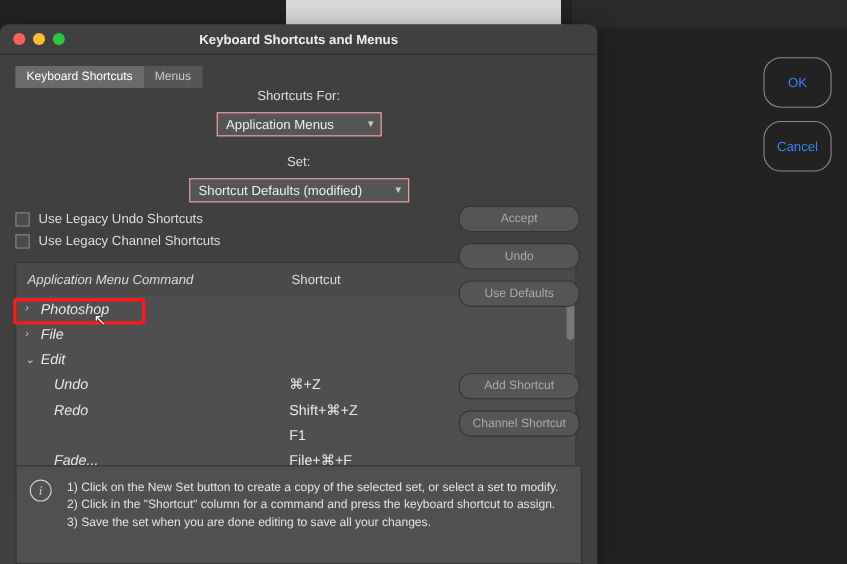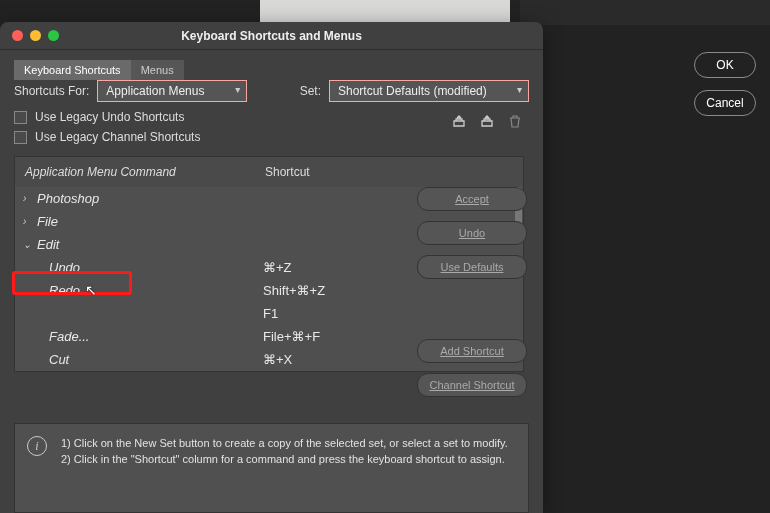--- a/index.html
+++ b/index.html
@@ -13,21 +13,21 @@
   }
   .titlebar { height: 28px; display:flex; align-items:center; position:relative; border-bottom:1px solid #2e2e2e;}
   .traffic { display:flex; gap:7px; padding-left:12px;}
   .dot { width:11px; height:11px; border-radius:50%; }
   .dot.red{background:#ff5f57;} .dot.yellow{background:#febc2e;} .dot.green{background:#28c840;}
   .title { position:absolute; left:0; right:0; text-align:center; font-weight:600; color:#eee; font-size:12px;}
   .content { padding: 10px 14px 0 14px; }
   .tabs { display:flex; gap:0; }
   .tab { background:#565656; padding:4px 10px; font-size:11px; cursor:pointer; color:#ccc;}
   .tab.active { background:#6a6a6a; color:#fff;}
-  .row { display:flex; align-items:center; gap:8px; margin-bottom:8px; font-size:12px;}
+  .row { display:flex; align-items:center; gap:8px; margin-bottom:8px; font-size:12px;flex-direction:column;}
   .row .spacer{flex:1;}
   .select { background:#555; border:1px solid #fca5a5; color:#eee; padding:3px 20px 3px 8px; font-size:12px; position:relative; min-width:150px;}
   .select::after{content:"▾"; position:absolute; right:6px; top:3px; font-size:10px; color:#ccc;}
   .select.wide{min-width:200px;}
   .chk-row{display:flex; align-items:center; gap:8px; margin-bottom:6px;}
   .chk{width:13px;height:13px;border:1px solid #888; background:#4a4a4a;}
   .toolbar-icons{display:flex; gap:12px; justify-content:flex-end; margin:4px 6px 6px 0;}
   .ico{width:16px;height:14px; position:relative;}
   .ico svg{width:100%;height:100%;}
   .panel{background:#4a4a4a; border:1px solid #333;}
@@ -37,28 +37,28 @@
   .li{display:flex; padding:4px 8px 4px 8px; align-items:center; font-size:13px; color:#e8e8e8;}
   .li .col1{display:flex;align-items:center;gap:4px;}
   .li.sub .col1{padding-left:26px;}
   .chevron{display:inline-block;width:10px;font-size:10px;color:#ccc;}
   .li.expanded .chevron::before{content:"⌄";}
   .li.collapsed .chevron::before{content:"›";}
   .hl{border:3px solid #ff1a1a; border-radius:3px; position:absolute; left:12px; top:249px; width:120px; height:24px; pointer-events:none; z-index:5;}
   .cursor{position:absolute; left:85px; top:260px; font-size:14px; color:#fff; z-index:6; text-shadow:0 0 2px #000;}
   .scrollbar{position:absolute; right:1px; top:0; width:7px; height:40px; background:#777; border-radius:4px;}
   .side-btns{position:absolute; right:16px; top:165px; width:110px; display:flex; flex-direction:column; gap:10px;}
-  .btn{background:#555; border:1px solid #333; color:#aaa; text-align:center; padding:5px 0; border-radius:11px; font-size:11px;text-decoration:underline;}
+  .btn{background:#555; border:1px solid #333; color:#aaa; text-align:center; padding:5px 0; border-radius:11px; font-size:11px;}
   .btn.enabled{color:#eee;}
   .side-btns .gap{height:40px;}
   .info-box{position:absolute; bottom:0; left:14px; right:14px; background:#505050; border:1px solid #333; padding:12px 12px 20px 12px; display:flex; gap:14px; height:90px;}
   .info-icon{width:20px;height:20px;border:1.5px solid #ccc;border-radius:50%;display:flex;align-items:center;justify-content:center;font-style:italic;font-family:serif;color:#ccc;flex-shrink:0;}
   .info-text{font-size:11px; line-height:1.45; color:#e2e2e2;}
   .outer-btns{position:absolute; top:52px; right:14px; display:flex; flex-direction:column; gap:12px;}
-  .pill{background:transparent; border:1px solid #8a8a8a; color:#ffffff; border-radius:16px; width:62px; text-align:center; padding:5px 0; font-size:12px;}
+  .pill{background:transparent; border:1px solid #8a8a8a; color:#3b82f6; border-radius:16px; width:62px; text-align:center; padding:15px 0; font-size:12px;}
 </style>
 </head>
 <body>
 
 <div class="bg-light"></div>
 <div class="bg-dark"></div>
 
 <div class="outer-btns">
   <div class="pill">OK</div>
   <div class="pill">Cancel</div>
@@ -180,18 +180,19 @@
     <div class="btn">Channel Shortcut</div>
     <div class="gap" style="height:30px;"></div>
     <div class="btn enabled">Summarize...</div>
   </div>
 
   <div class="info-box">
     <div class="info-icon">i</div>
     <div class="info-text">
       <div>1) Click on the New Set button to create a copy of the selected set, or select a set to modify.</div>
       <div>2) Click in the "Shortcut" column for a command and press the keyboard shortcut to assign.</div>
+      <div>3) Save the set when you are done editing to save all your changes.</div>
     </div>
   </div>
 
   <div class="hl"></div>
   <div class="cursor">↖</div>
 </div>
 
 </body></html>

